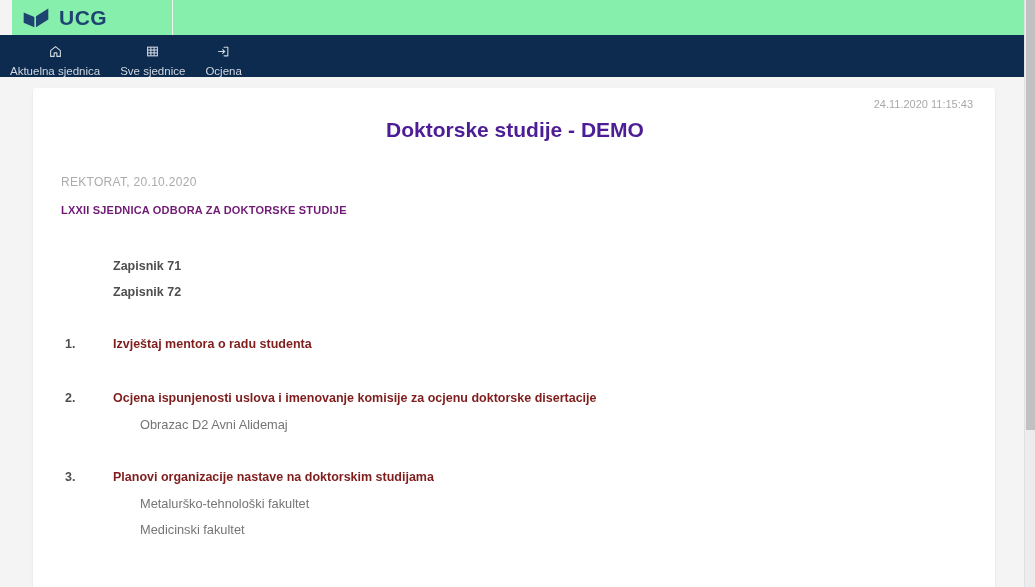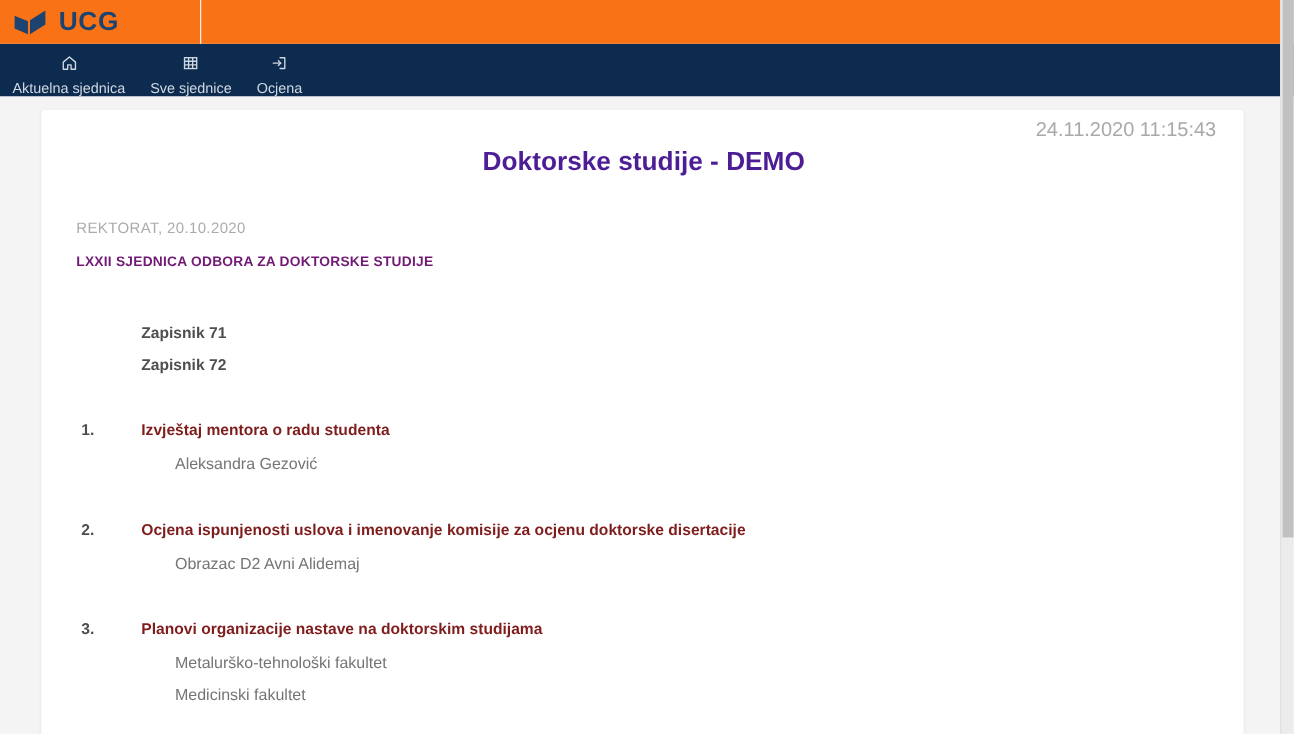--- a/index.html
+++ b/index.html
@@ -5,23 +5,23 @@
   * { margin:0; padding:0; box-sizing:border-box; }
   html,body { width:1035px; height:587px; overflow:hidden; }
   body {
     font-family:"Liberation Sans", sans-serif;
     background:#f4f4f4;
     position:relative;
   }
 
   
   .topbar {
-    height:35px; background:#f97316;
+    height:35px; background:#86efac;
     display:flex; align-items:center;
-    padding-left:9px; position:relative;
+    padding-left:9px; position:relative;margin-left:12px;
   }
   .topbar .divider {
     position:absolute; left:160px; top:0; width:1px; height:35px;
     background:#f1f1f1;
   }
   .logo { display:flex; align-items:center; gap:8px; cursor:pointer; }
   .logo svg { width:30px; height:23px; display:block; }
   .logo-text {
     font-size:21px; font-weight:bold; color:#1d4370; letter-spacing:0.5px;
   }
@@ -39,21 +39,21 @@
   .nav-label { font-size:11.5px; color:#cfd8e2; white-space:nowrap; }
 
   
   .card {
     position:absolute; left:33px; top:88px; width:962px; height:520px;
     background:#ffffff; border-radius:3px;
     box-shadow:0 1px 3px rgba(0,0,0,0.08);
     padding:10px 22px 0 24px;
   }
   .timestamp {
-    text-align:right; font-size:16px; color:#a9a9a9; line-height:13px;
+    text-align:right; font-size:11px; color:#a9a9a9; line-height:13px;
   }
   .page-title {
     margin-top:6px; text-align:center;
     font-size:21px; line-height:26px; font-weight:bold; color:#4c1d95;
   }
   .meta-line {
     margin:32px 0 0 4px; font-size:12px; line-height:14px; color:#ababab;
     letter-spacing:0.3px;
   }
   .session-title {
@@ -150,21 +150,20 @@
   <div class="minutes">
     <a class="minute-link">Zapisnik 71</a>
     <a class="minute-link">Zapisnik 72</a>
   </div>
 
   <section class="agenda-group g1">
     <div class="agenda-head">
       <span class="agenda-num">1.</span>
       <span class="agenda-title">Izvještaj mentora o radu studenta</span>
     </div>
-    <div class="agenda-item">Aleksandra Gezović</div>
   </section>
 
   <section class="agenda-group g2">
     <div class="agenda-head">
       <span class="agenda-num">2.</span>
       <span class="agenda-title">Ocjena ispunjenosti uslova i imenovanje komisije za ocjenu doktorske disertacije</span>
     </div>
     <div class="agenda-item">Obrazac D2 Avni Alidemaj</div>
   </section>
 

